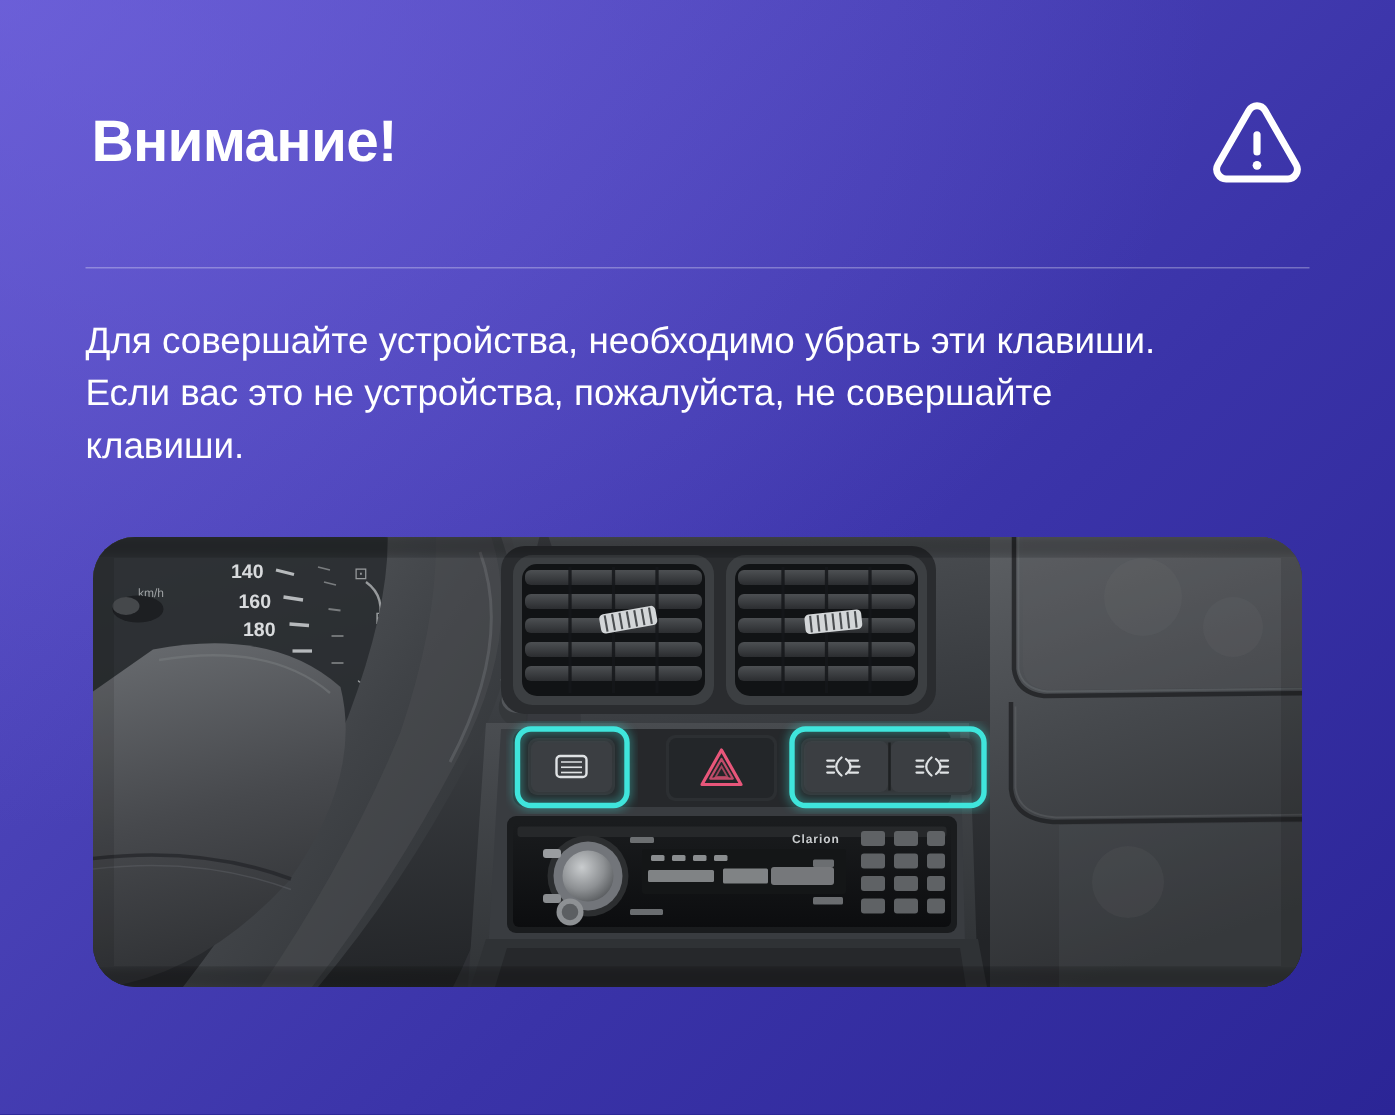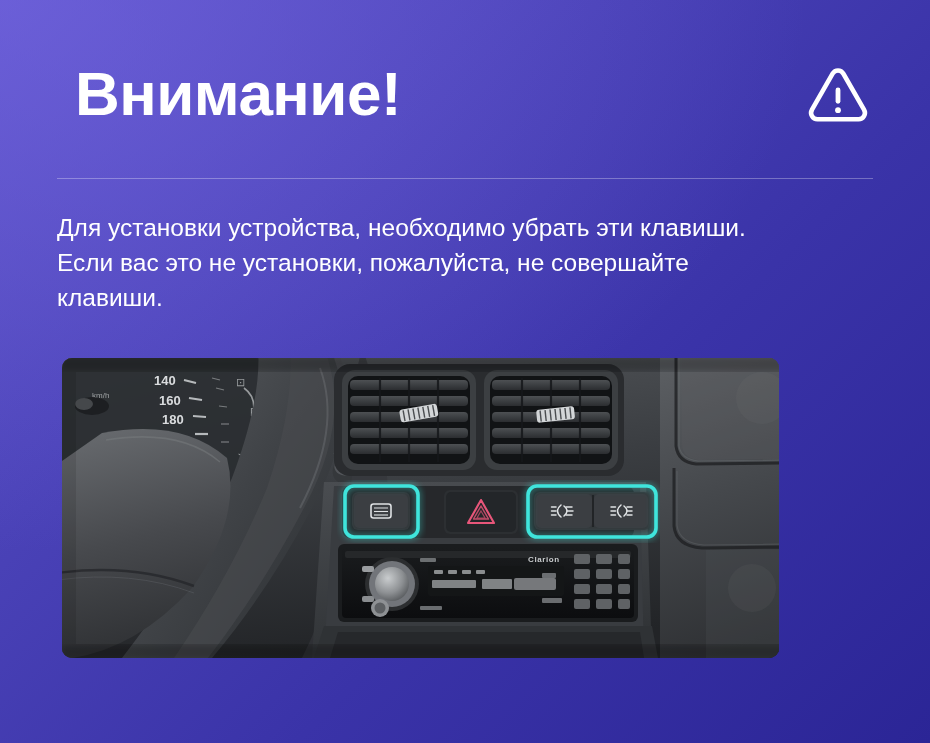--- a/index.html
+++ b/index.html
@@ -30,26 +30,26 @@
     left: 57px;
     top: 46px;
     width: 816px;
     height: 96px;
     display: flex;
     align-items: center;
     justify-content: space-between;
   }
   #page-title {
     color: #ffffff;
-    font-size: 62px;
+    font-size: 39px;
     font-weight: bold;
     letter-spacing: -0.5px;
     line-height: 1;
     white-space: nowrap;
-    margin: 18px;
+    margin: 4px;
     padding: 0;
   }
   #warning-icon {
     width: 62px;
     height: 60px;
     flex: none;
     margin-right: 4px;
   }
 
   
@@ -73,23 +73,23 @@
     line-height: 35px;
     font-weight: 500;
   }
   #body-copy p { margin: 0; }
 
   
   #photo-frame {
     position: absolute;
     left: 62px;
     top: 358px;
-    width: 717px;
+    width: 806px;
     height: 300px;
-    border-radius: 10px;
+    border-radius: 28px;
     overflow: hidden;
     background: #2e3134;
   }
   #photo-svg { display: block; width: 806px; height: 300px; }
 </style>
 </head>
 <body>
 
 <div id="banner">
 
@@ -103,22 +103,22 @@
                C3.8 50.1 3.8 47.7 5.0 45.6 L25.6 9.7
                C26.8 7.7 28.8 6.5 31 6.5 Z" fill="none" stroke="#ffffff" stroke-width="4.6" stroke-linejoin="round"></path>
       <rect x="28.6" y="23.5" width="4.8" height="16.2" rx="2.4" fill="#ffffff"></rect>
       <circle cx="31" cy="46.2" r="2.9" fill="#ffffff"></circle>
     </svg>
   </div>
 
   <div id="divider"></div>
 
   <div id="body-copy">
-    <p>Для установки устройства, необходимо убрать эти клавиши.</p>
-    <p>Если вас это не установки, пожалуйста, не совершайте</p>
+    <p>Для совершайте устройства, необходимо убрать эти клавиши.</p>
+    <p>Если вас это не устройства, пожалуйста, не совершайте</p>
     <p>клавиши.</p>
   </div>
 
   <div id="photo-frame">
     <svg id="photo-svg" viewBox="0 0 806 300" preserveAspectRatio="xMidYMid slice">
       <defs>
         <linearGradient id="dashBg" x1="0" y1="0" x2="0.3" y2="1">
           <stop offset="0%" stop-color="#53565a"></stop>
           <stop offset="45%" stop-color="#3b3e42"></stop>
           <stop offset="100%" stop-color="#222427"></stop>

